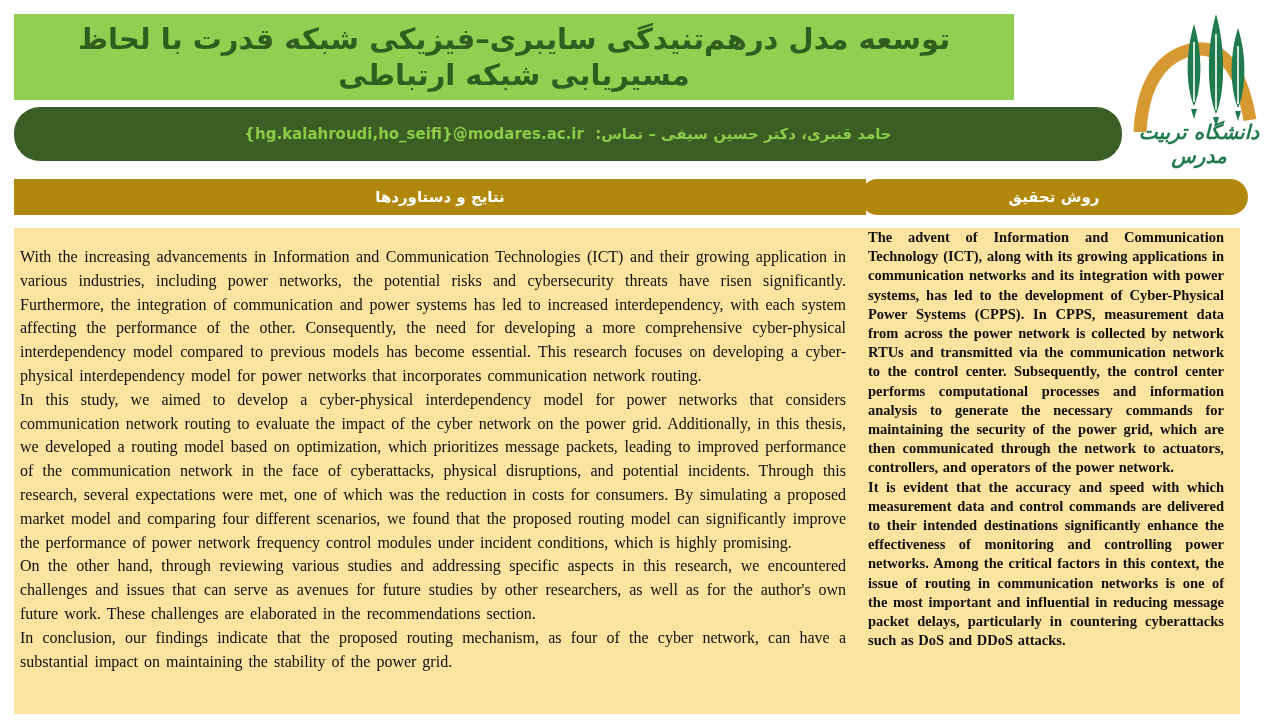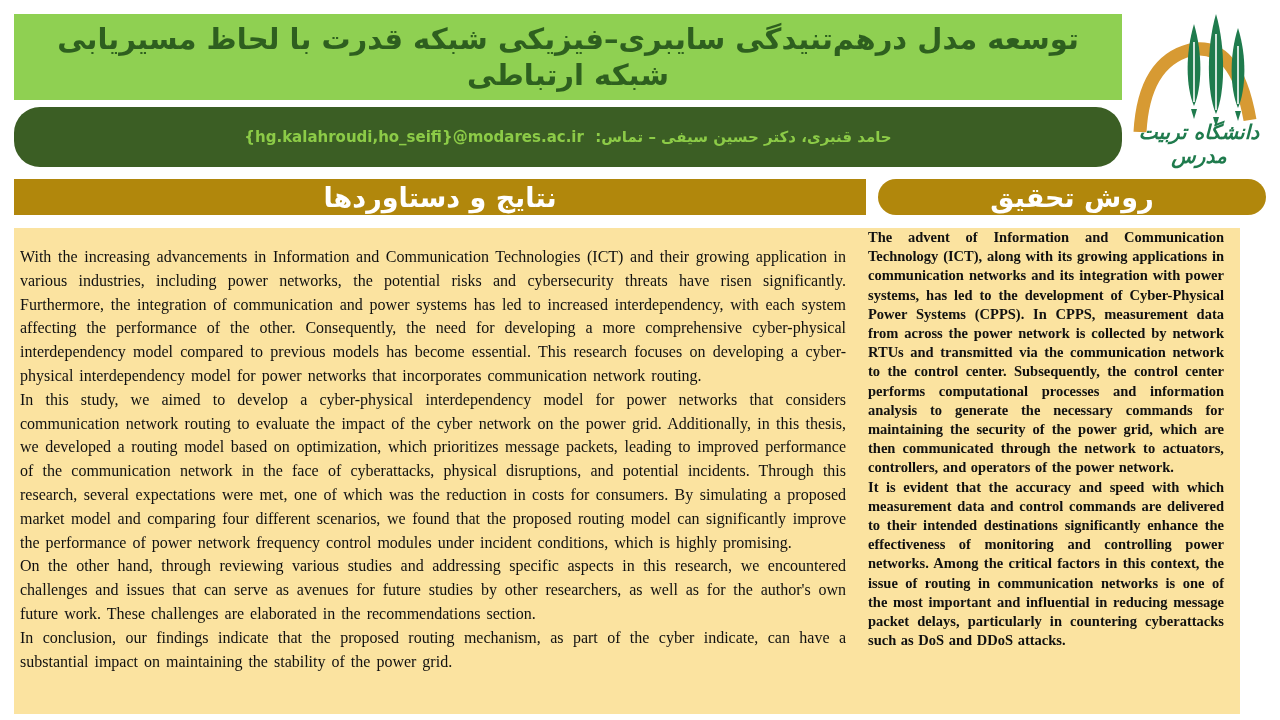--- a/index.html
+++ b/index.html
@@ -8,35 +8,35 @@
     --title-green:#2E5F1F;
     --gold:#B1870C;
     --cream:#FBE3A0;
     --logo-orange:#D79A33;
     --logo-green:#1F7B4D;
   }
   *{margin:0;padding:0;box-sizing:border-box;}
   html,body{background:#ffffff;}
   .frame{position:relative;width:1280px;height:720px;background:#ffffff;overflow:hidden;font-family:"Liberation Sans",sans-serif;}
 
-  .title-band{position:absolute;left:14px;top:14px;width:1108px;height:86px;background:var(--light-green);display:flex;align-items:center;justify-content:center;}
+  .title-band{position:absolute;left:14px;top:14px;width:1000px;height:86px;background:var(--light-green);display:flex;align-items:center;justify-content:center;}
   .poster-title{font-family:"DejaVu Sans",sans-serif;font-weight:bold;font-size:29px;color:var(--title-green);text-align:center;line-height:1.25;padding:0 30px;}
 
-  .author-band{position:absolute;left:14px;top:107px;width:1108px;height:60px;background:var(--dark-green);display:flex;align-items:center;justify-content:center;border-radius:26px;}
+  .author-band{position:absolute;left:14px;top:107px;width:1108px;height:54px;background:var(--dark-green);display:flex;align-items:center;justify-content:center;border-radius:26px;}
   .authors-line{font-family:"DejaVu Sans",sans-serif;font-weight:bold;font-size:15px;color:#8CCB47;direction:rtl;}
   .authors-line .email{direction:ltr;unicode-bidi:embed;margin-right:6px;}
 
   .logo-box{position:absolute;left:1122px;top:2px;width:154px;height:168px;background:#ffffff;}
   .logo-box svg{display:block;}
   .logo-caption{position:absolute;left:0;bottom:2px;width:100%;text-align:center;font-family:"DejaVu Sans",sans-serif;font-weight:bold;font-style:italic;font-size:20px;color:var(--logo-green);direction:rtl;}
 
   .panel-header{position:absolute;top:179px;height:36px;background:var(--gold);display:flex;align-items:center;justify-content:center;}
-  .panel-header .hdr-text{font-family:"DejaVu Sans",sans-serif;font-weight:bold;font-size:27px;color:#ffffff;direction:rtl;}
+  .panel-header .hdr-text{font-family:"DejaVu Sans",sans-serif;font-weight:bold;font-size:15px;color:#ffffff;direction:rtl;}
   .hdr-left{left:14px;width:852px;}
-  .hdr-right{left:878px;width:388px;border-radius:18px;}
+  .hdr-right{left:860px;width:388px;border-radius:18px;}
 
   .panel-body{position:absolute;top:228px;height:486px;background:var(--cream);overflow:hidden;}
   .body-left{left:14px;width:852px;padding:17px 20px 10px 6px;}
   .body-right{left:852px;width:388px;padding:0 16px 8px 16px;}
 
   .body-left p{font-family:"Liberation Serif",serif;font-size:16px;line-height:23.8px;text-align:justify;color:#101010;word-spacing:2px;}
   .body-right p{font-family:"Liberation Serif",serif;font-weight:bold;font-size:14.5px;line-height:19.2px;text-align:justify;color:#101010;word-spacing:1px;}
 </style>
 </head>
 <body>
@@ -78,21 +78,21 @@
     <span class="hdr-text">نتایج و دستاوردها</span>
   </div>
   <div class="panel-header hdr-right">
     <span class="hdr-text">روش تحقیق</span>
   </div>
 
   <div class="panel-body body-left">
     <p>With the increasing advancements in Information and Communication Technologies (ICT) and their growing application in various industries, including power networks, the potential risks and cybersecurity threats have risen significantly. Furthermore, the integration of communication and power systems has led to increased interdependency, with each system affecting the performance of the other. Consequently, the need for developing a more comprehensive cyber-physical interdependency model compared to previous models has become essential. This research focuses on developing a cyber-physical interdependency model for power networks that incorporates communication network routing.</p>
     <p>In this study, we aimed to develop a cyber-physical interdependency model for power networks that considers communication network routing to evaluate the impact of the cyber network on the power grid. Additionally, in this thesis, we developed a routing model based on optimization, which prioritizes message packets, leading to improved performance of the communication network in the face of cyberattacks, physical disruptions, and potential incidents. Through this research, several expectations were met, one of which was the reduction in costs for consumers. By simulating a proposed market model and comparing four different scenarios, we found that the proposed routing model can significantly improve the performance of power network frequency control modules under incident conditions, which is highly promising.</p>
     <p>On the other hand, through reviewing various studies and addressing specific aspects in this research, we encountered challenges and issues that can serve as avenues for future studies by other researchers, as well as for the author's own future work. These challenges are elaborated in the recommendations section.</p>
-    <p>In conclusion, our findings indicate that the proposed routing mechanism, as part of the cyber indicate, can have a substantial impact on maintaining the stability of the power grid.</p>
+    <p>In conclusion, our findings indicate that the proposed routing mechanism, as four of the cyber network, can have a substantial impact on maintaining the stability of the power grid.</p>
   </div>
 
   <div class="panel-body body-right">
     <p>The advent of Information and Communication Technology (ICT), along with its growing applications in communication networks and its integration with power systems, has led to the development of Cyber-Physical Power Systems (CPPS). In CPPS, measurement data from across the power network is collected by network RTUs and transmitted via the communication network to the control center. Subsequently, the control center performs computational processes and information analysis to generate the necessary commands for maintaining the security of the power grid, which are then communicated through the network to actuators, controllers, and operators of the power network.</p>
     <p>It is evident that the accuracy and speed with which measurement data and control commands are delivered to their intended destinations significantly enhance the effectiveness of monitoring and controlling power networks. Among the critical factors in this context, the issue of routing in communication networks is one of the most important and influential in reducing message packet delays, particularly in countering cyberattacks such as DoS and DDoS attacks.</p>
   </div>
 
 </div>
 
 </body></html>

